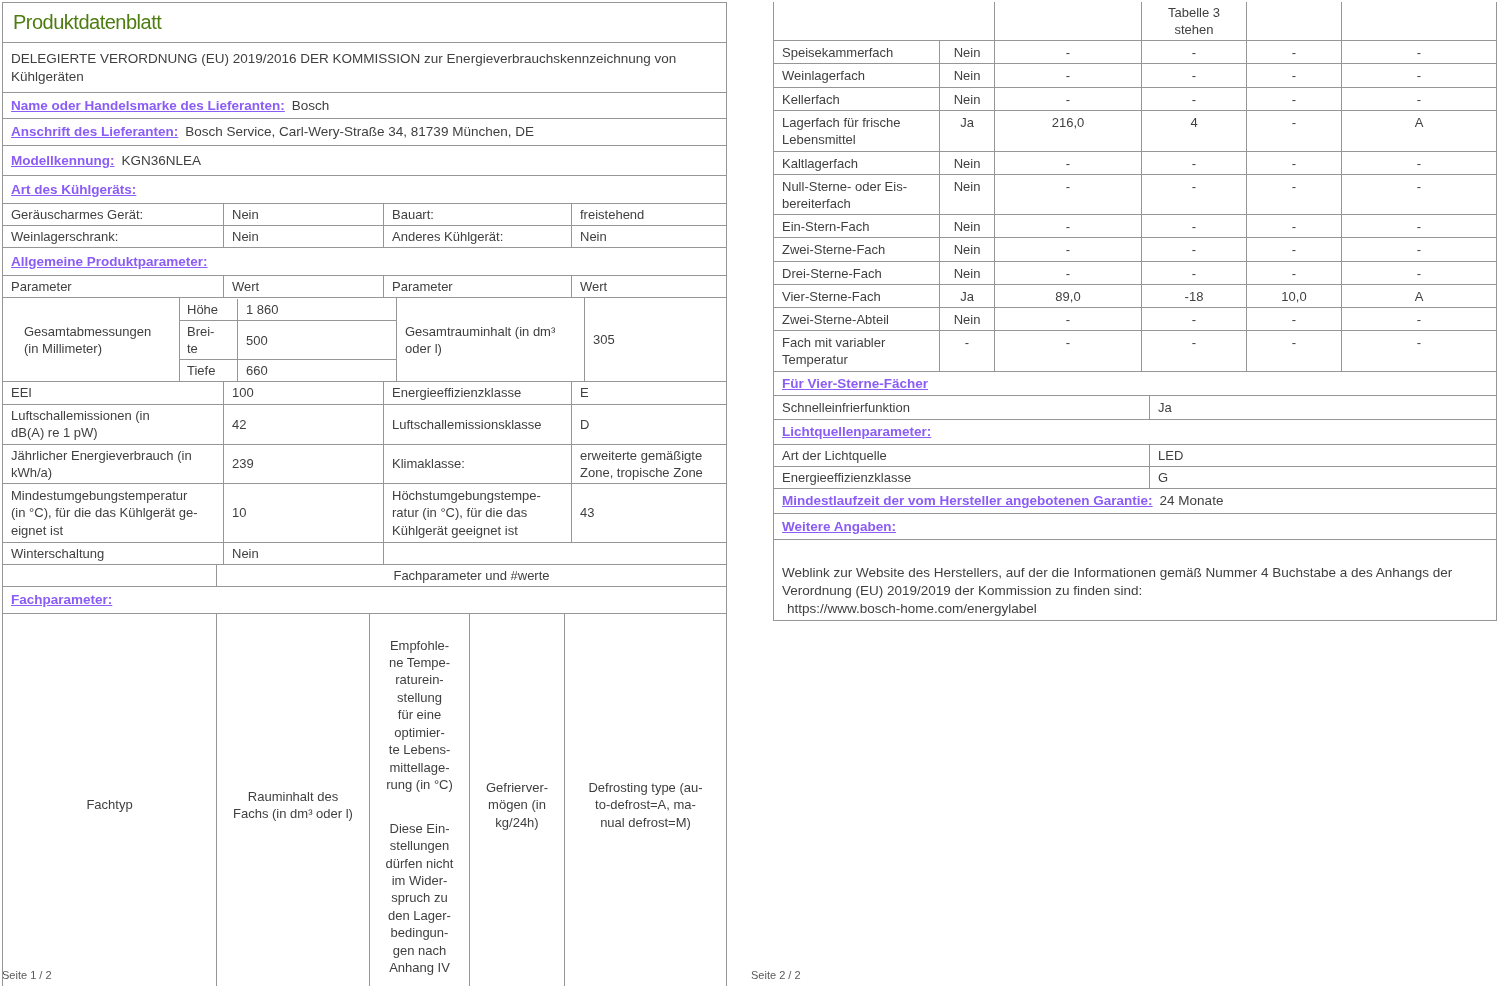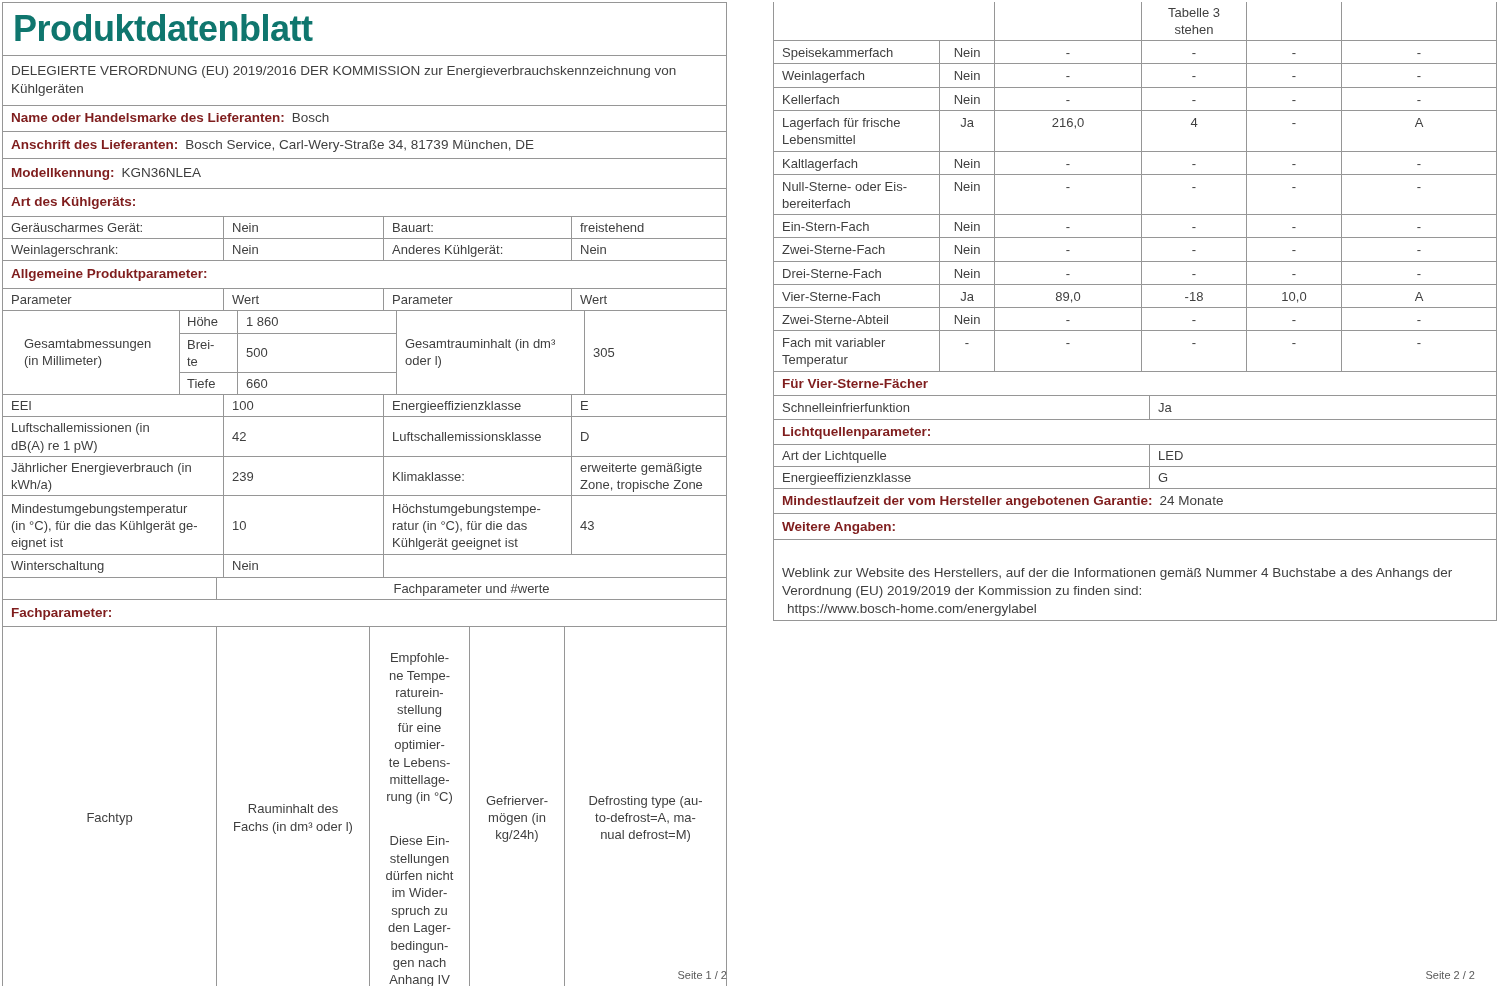--- a/index.html
+++ b/index.html
@@ -9,21 +9,21 @@
   .page{position:absolute;top:2px;background:#fff;border:1px solid #969696;}
   #p1{left:2px;width:725px;}
   #p2{left:773px;width:724px;border-top:none;}
   .r{display:flex;border-top:1px solid #969696;align-items:stretch;}
   .page > .r:first-child{border-top:none;}
   .c{border-left:1px solid #969696;padding:2px 8px;white-space:pre-line;
      display:flex;align-items:center;justify-content:flex-start;}
   .r > .c:first-child{border-left:none;}
   .ctr{justify-content:center;text-align:center;}
   .blk{display:block;}
-  .b{font-weight:700;color:#7f1d1d;}
+  .b{font-weight:700;color:#8b5cf6;text-decoration:underline;}
   .gap{margin-left:7px;}
   .big{font-size:13.5px;}
   
   .a1{width:220px;} .a2{width:160px;} .a3{width:188px;} .a4{flex:1;}
   
   .g1{width:163px;margin-left:13px;}
   .mid{width:217px;border-left:1px solid #969696;display:flex;flex-direction:column;justify-content:flex-end;}
   .sr{display:flex;border-top:1px solid #969696;align-items:center;}
   .mid > .sr:first-child{border-top:none;}
   .sl{width:57px;padding:2px 4px 2px 7px;white-space:pre-line;}
@@ -31,22 +31,22 @@
   
   .b1{width:213px;} .b2{width:153px;} .b3{width:100px;} .b4{width:95px;} .b5{flex:1;}
   .tempcol{display:block;text-align:center;line-height:17.4px;padding-top:5px;}
   .tempcol .p2x{margin-top:9px;}
   
   .d1{width:165px;} .d2{width:55px;} .d3{width:147px;} .d4{width:105px;} .d5{width:95px;} .d6{flex:1;}
   .dm{width:220px;}
   .e1{width:375px;}
   .rc > .c{display:block;padding-top:3px;}
   .rc > .ctr{text-align:center;}
-  .title{font-size:36px;font-weight:700;color:#0f766e;letter-spacing:-0.5px;padding:2px 10px;}
-  .footer{position:absolute;top:968px;font-size:11px;color:#5a5a5a;text-align:right;}
+  .title{font-size:20px;font-weight:400;color:#4d7c0f;letter-spacing:-0.5px;padding:2px 10px;}
+  .footer{position:absolute;top:968px;font-size:11px;color:#5a5a5a;}
   #f1{left:2px;width:725px;}
   #f2{left:751px;width:724px;}
 </style>
 </head>
 <body>
 
 <div class="canvas">
 
   <div class="page" id="p1">
 

